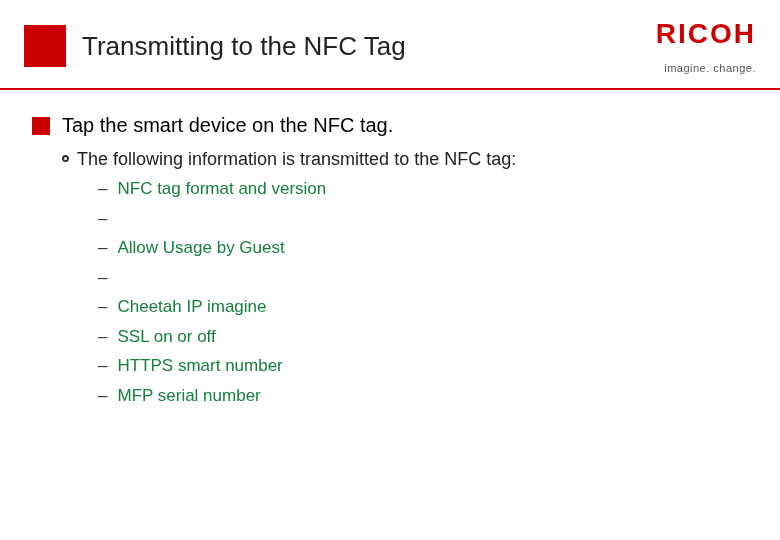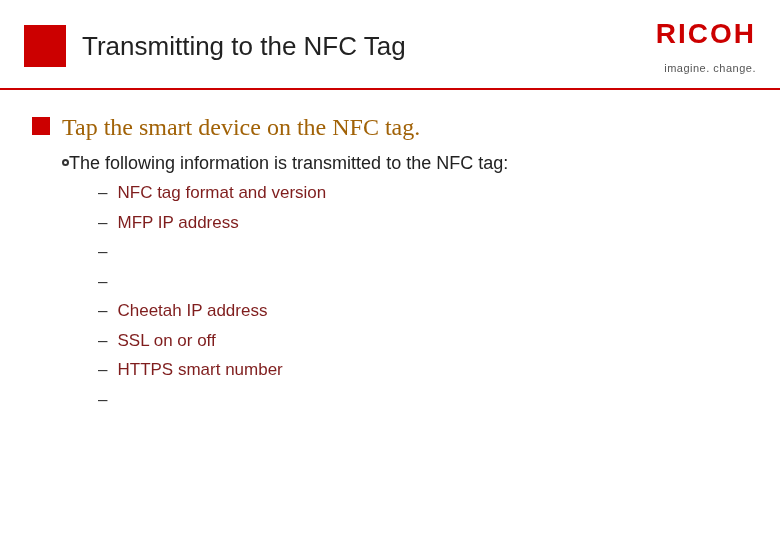--- a/index.html
+++ b/index.html
@@ -77,33 +77,33 @@
 
     .red-bullet {
       width: 18px;
       height: 18px;
       background: #cc0000;
       flex-shrink: 0;
       margin-top: 3px;
     }
 
     .main-text {
-      font-size: 24px;
-      color: #a16207;
-      font-family: Liberation Serif, serif;
+      font-size: 20px;
+      color: #000000;
     }
 
     .sub-section {
       margin-left: 30px;
       margin-top: 8px;
     }
 
     .bullet-point {
       display: flex;
       align-items: flex-start;
+      gap: 8px;
       margin-bottom: 6px;
     }
 
     .bullet-dot {
       width: 7px;
       height: 7px;
       border: 2px solid #333333;
       border-radius: 50%;
       flex-shrink: 0;
       margin-top: 6px;
@@ -128,21 +128,21 @@
 
     .dash {
       font-size: 17px;
       color: #333333;
       flex-shrink: 0;
       line-height: 1.5;
     }
 
     .item-text {
       font-size: 17px;
-      color: #7f1d1d;
+      color: #15803d;
       line-height: 1.5;
     }
   </style>
 </head>
 <body>
 
 <div class="header">
   <div class="header-left">
     <div class="red-square"></div>
     <h1 class="header-title">
@@ -167,38 +167,39 @@
       <span class="bullet-text">The following information is transmitted to the NFC tag:</span>
     </div>
 
     <div class="list-items" id="list-container">
     <div class="list-item">
           <span class="dash">–</span>
           <span class="item-text">NFC tag format and version</span>
         </div>
         <div class="list-item">
           <span class="dash">–</span>
-          <span class="item-text">MFP IP address</span>
-        </div>
-        <div class="list-item">
-          <span class="dash">–</span>
-        </div>
-        <div class="list-item">
-          <span class="dash">–</span>
-        </div>
-        <div class="list-item">
-          <span class="dash">–</span>
-          <span class="item-text">Cheetah IP address</span>
+        </div>
+        <div class="list-item">
+          <span class="dash">–</span>
+          <span class="item-text">Allow Usage by Guest</span>
+        </div>
+        <div class="list-item">
+          <span class="dash">–</span>
+        </div>
+        <div class="list-item">
+          <span class="dash">–</span>
+          <span class="item-text">Cheetah IP imagine</span>
         </div>
         <div class="list-item">
           <span class="dash">–</span>
           <span class="item-text">SSL on or off</span>
         </div>
         <div class="list-item">
           <span class="dash">–</span>
           <span class="item-text">HTTPS smart number</span>
         </div>
         <div class="list-item">
           <span class="dash">–</span>
+          <span class="item-text">MFP serial number</span>
         </div>
       </div>
   </div>
 </div>
 
 </body></html>

